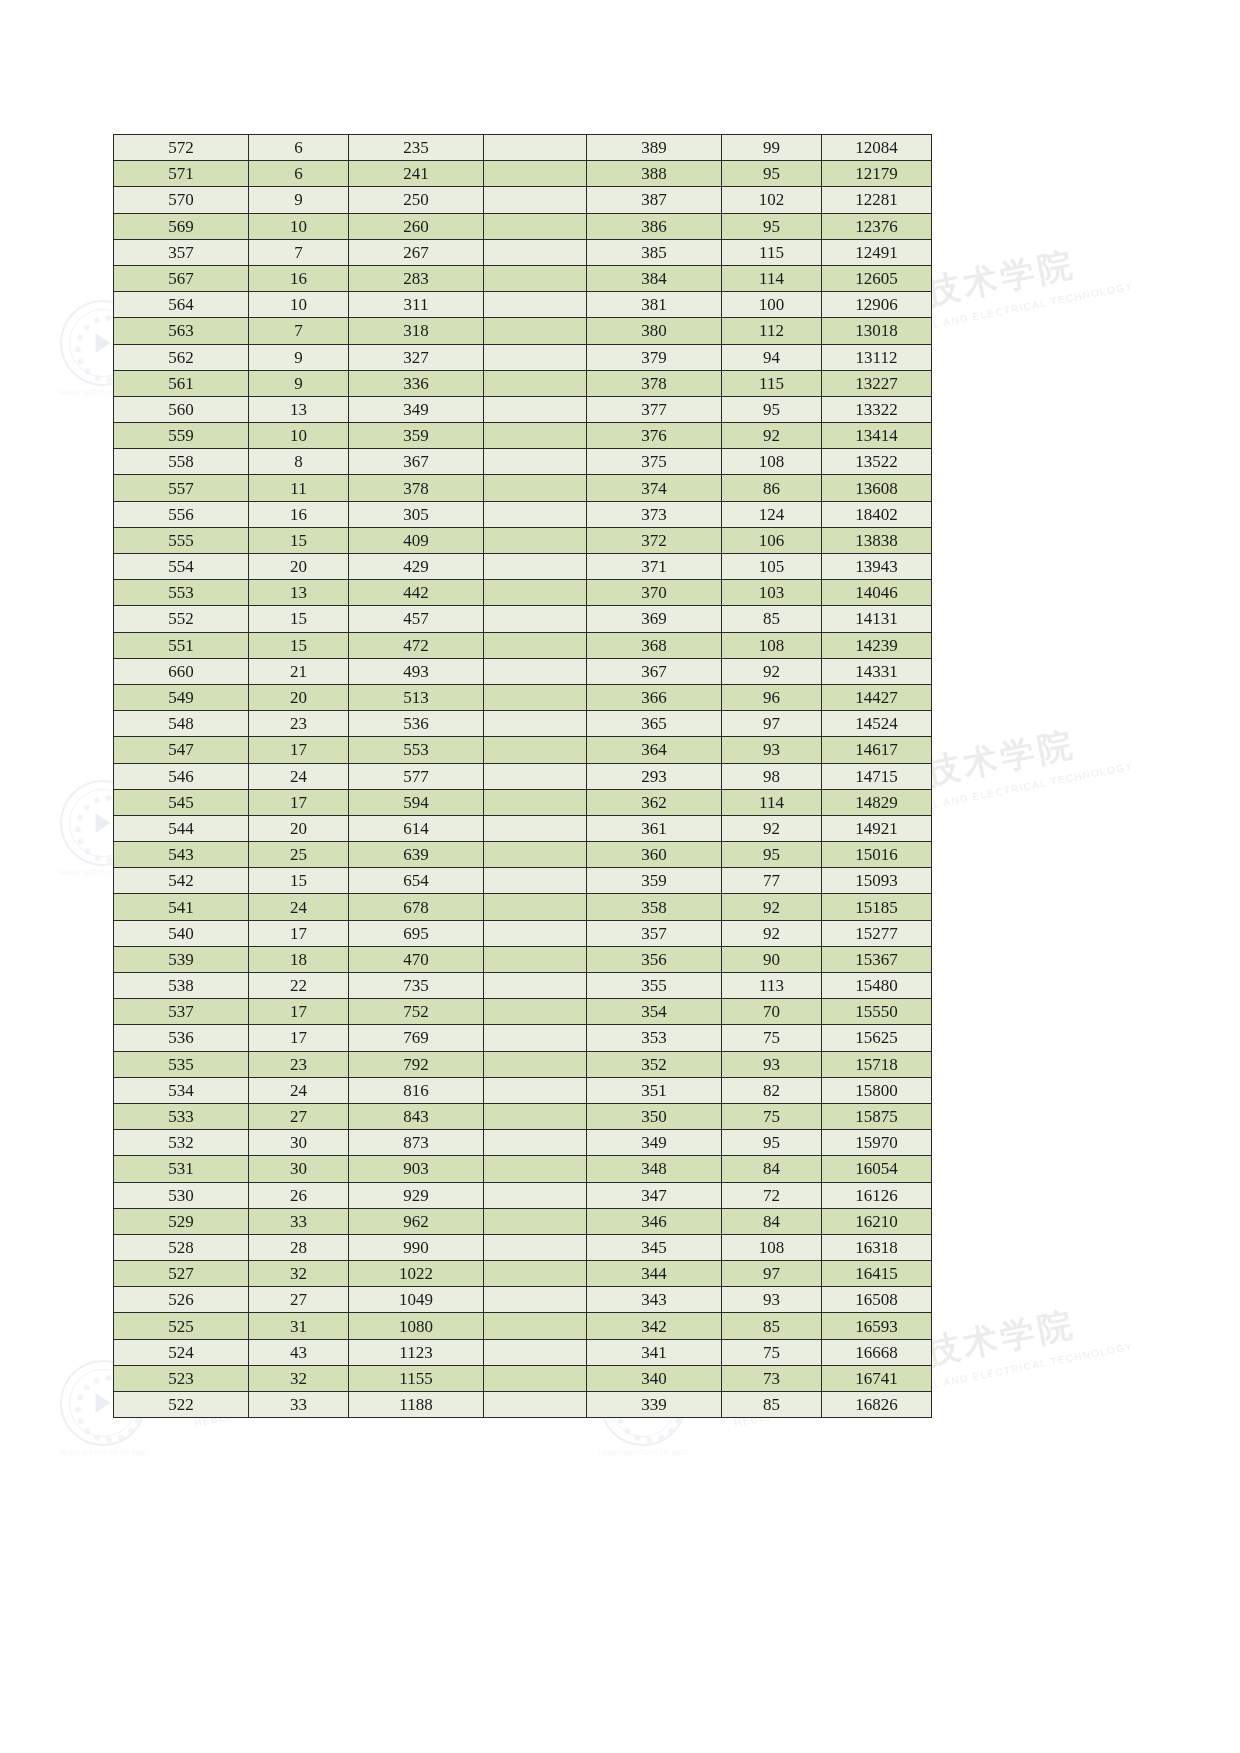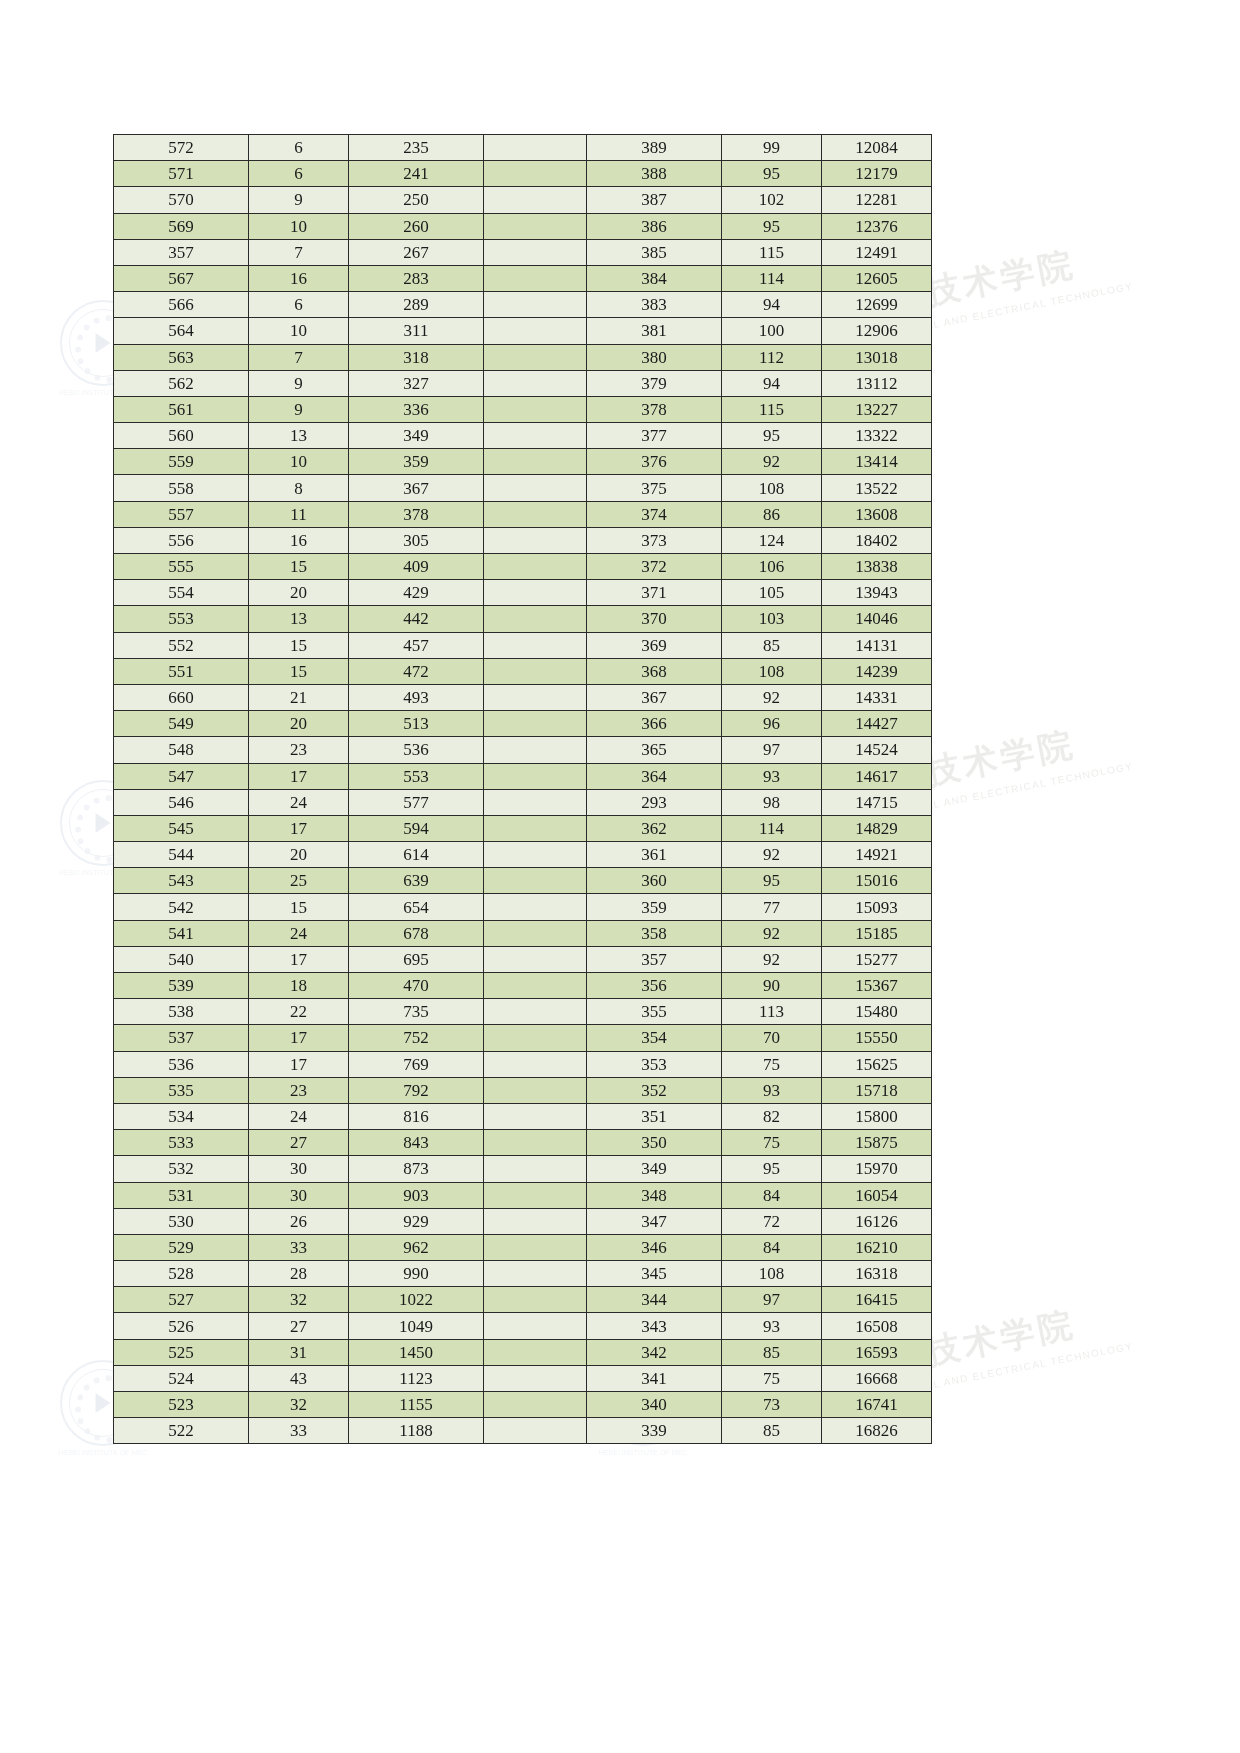--- a/index.html
+++ b/index.html
@@ -259,29 +259,20 @@
         <tr class="row-even">
           <td>567</td>
           <td>16</td>
           <td>283</td>
           <td></td>
           <td>384</td>
           <td>114</td>
           <td>12605</td>
         </tr>
         <tr class="row-odd">
-          <td>566</td>
-          <td>6</td>
-          <td>289</td>
-          <td></td>
-          <td>383</td>
-          <td>94</td>
-          <td>12699</td>
-        </tr>
-        <tr class="row-odd">
           <td>564</td>
           <td>10</td>
           <td>311</td>
           <td></td>
           <td>381</td>
           <td>100</td>
           <td>12906</td>
         </tr>
         <tr class="row-even">
           <td>563</td>
@@ -621,21 +612,21 @@
           <td>27</td>
           <td>1049</td>
           <td></td>
           <td>343</td>
           <td>93</td>
           <td>16508</td>
         </tr>
         <tr class="row-even">
           <td>525</td>
           <td>31</td>
-          <td>1450</td>
+          <td>1080</td>
           <td></td>
           <td>342</td>
           <td>85</td>
           <td>16593</td>
         </tr>
         <tr class="row-odd">
           <td>524</td>
           <td>43</td>
           <td>1123</td>
           <td></td>

